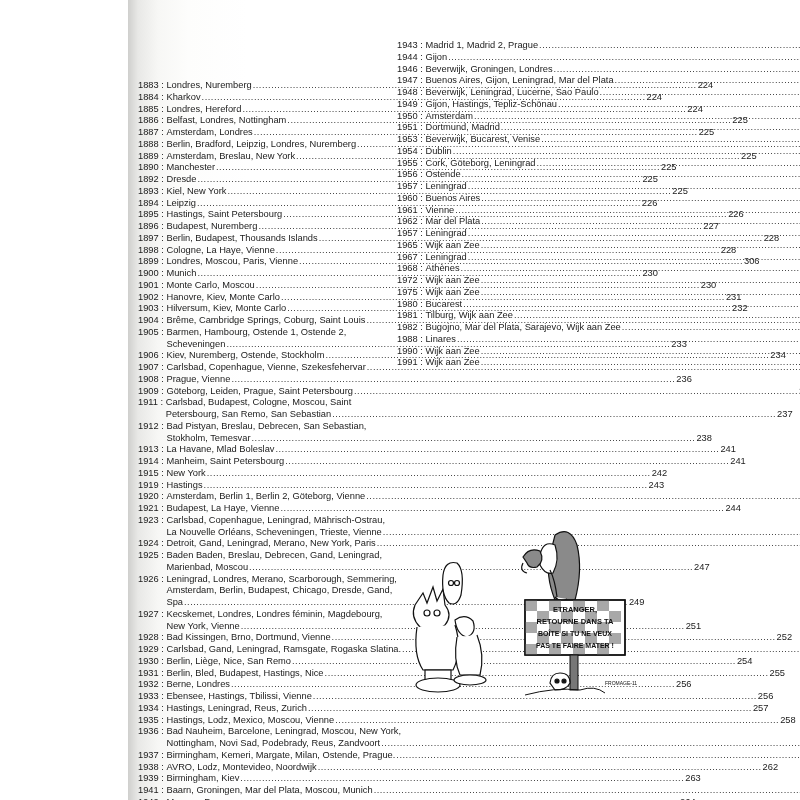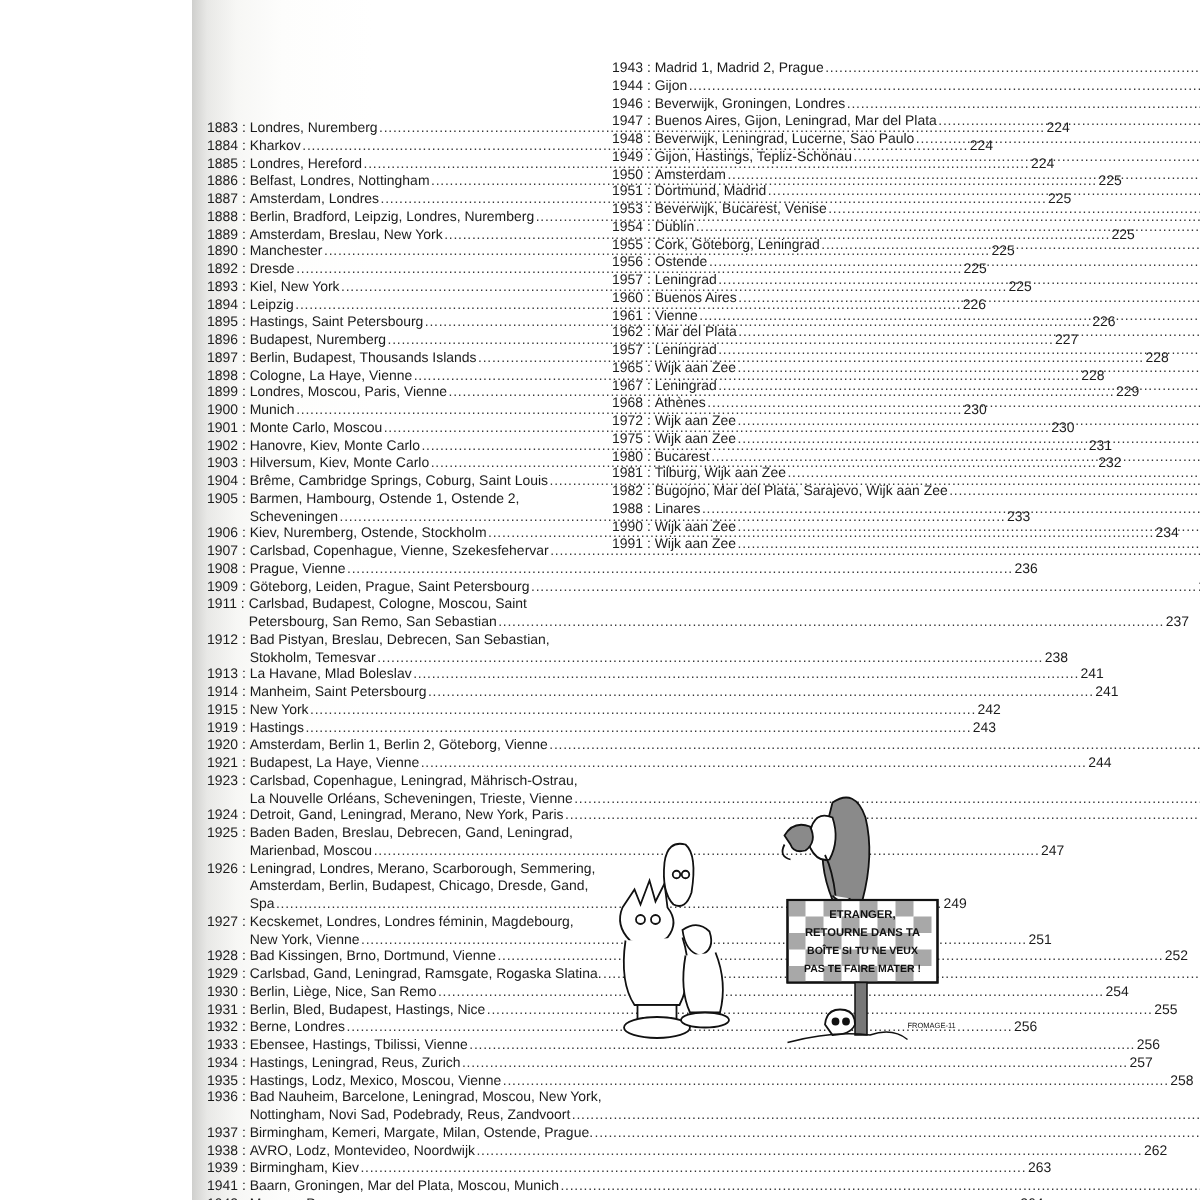--- a/index.html
+++ b/index.html
@@ -11,21 +11,21 @@
     }
     .page {
       position: absolute; left: 128px; top: 0; width: 560px; height: 800px;
       background: linear-gradient(to right, #cfcfcd 0px, #e8e8e6 10px, #f7f7f5 30px, #fdfdfc 60px, #ffffff 120px);
     }
     .col {
       position: absolute; top: 40px;
       font-size: 9.3px; line-height: 11.75px; color: #1a1a1a;
     }
     .col.left { left: 138px; width: 230px; margin-top: 40px; }
-    .col.right { left: 408px; width: 243px; }
+    .col.right { left: 397px; width: 243px; }
     .entry { display: flex; align-items: baseline; margin: 0; }
     .entry .year { flex: 0 0 auto; white-space: pre; }
     .entry .body { flex: 1 1 auto; display: flex; flex-direction: column; }
     .entry .line { display: flex; align-items: baseline; white-space: nowrap; }
     .entry .txt { flex: 0 0 auto; }
     .entry .dots {
       flex: 1 1 auto; overflow: hidden; white-space: nowrap;
       margin: 0 1px; letter-spacing: 0.5px; color: #333;
     }
     .entry .dots::before { content: "................................................................................................................................................"; }
@@ -188,21 +188,21 @@
           <span class="page-num">228</span>
         </div>
       </div>
     </div>
     <div class="entry">
       <span class="year">1899 : </span>
       <div class="body">
         <div class="line">
           <span class="txt">Londres, Moscou, Paris, Vienne</span>
           <span class="dots"></span>
-          <span class="page-num">229</span>
+          <span class="page-num">306</span>
         </div>
       </div>
     </div>
     <div class="entry">
       <span class="year">1900 : </span>
       <div class="body">
         <div class="line">
           <span class="txt">Munich</span>
           <span class="dots"></span>
           <span class="page-num">230</span>

